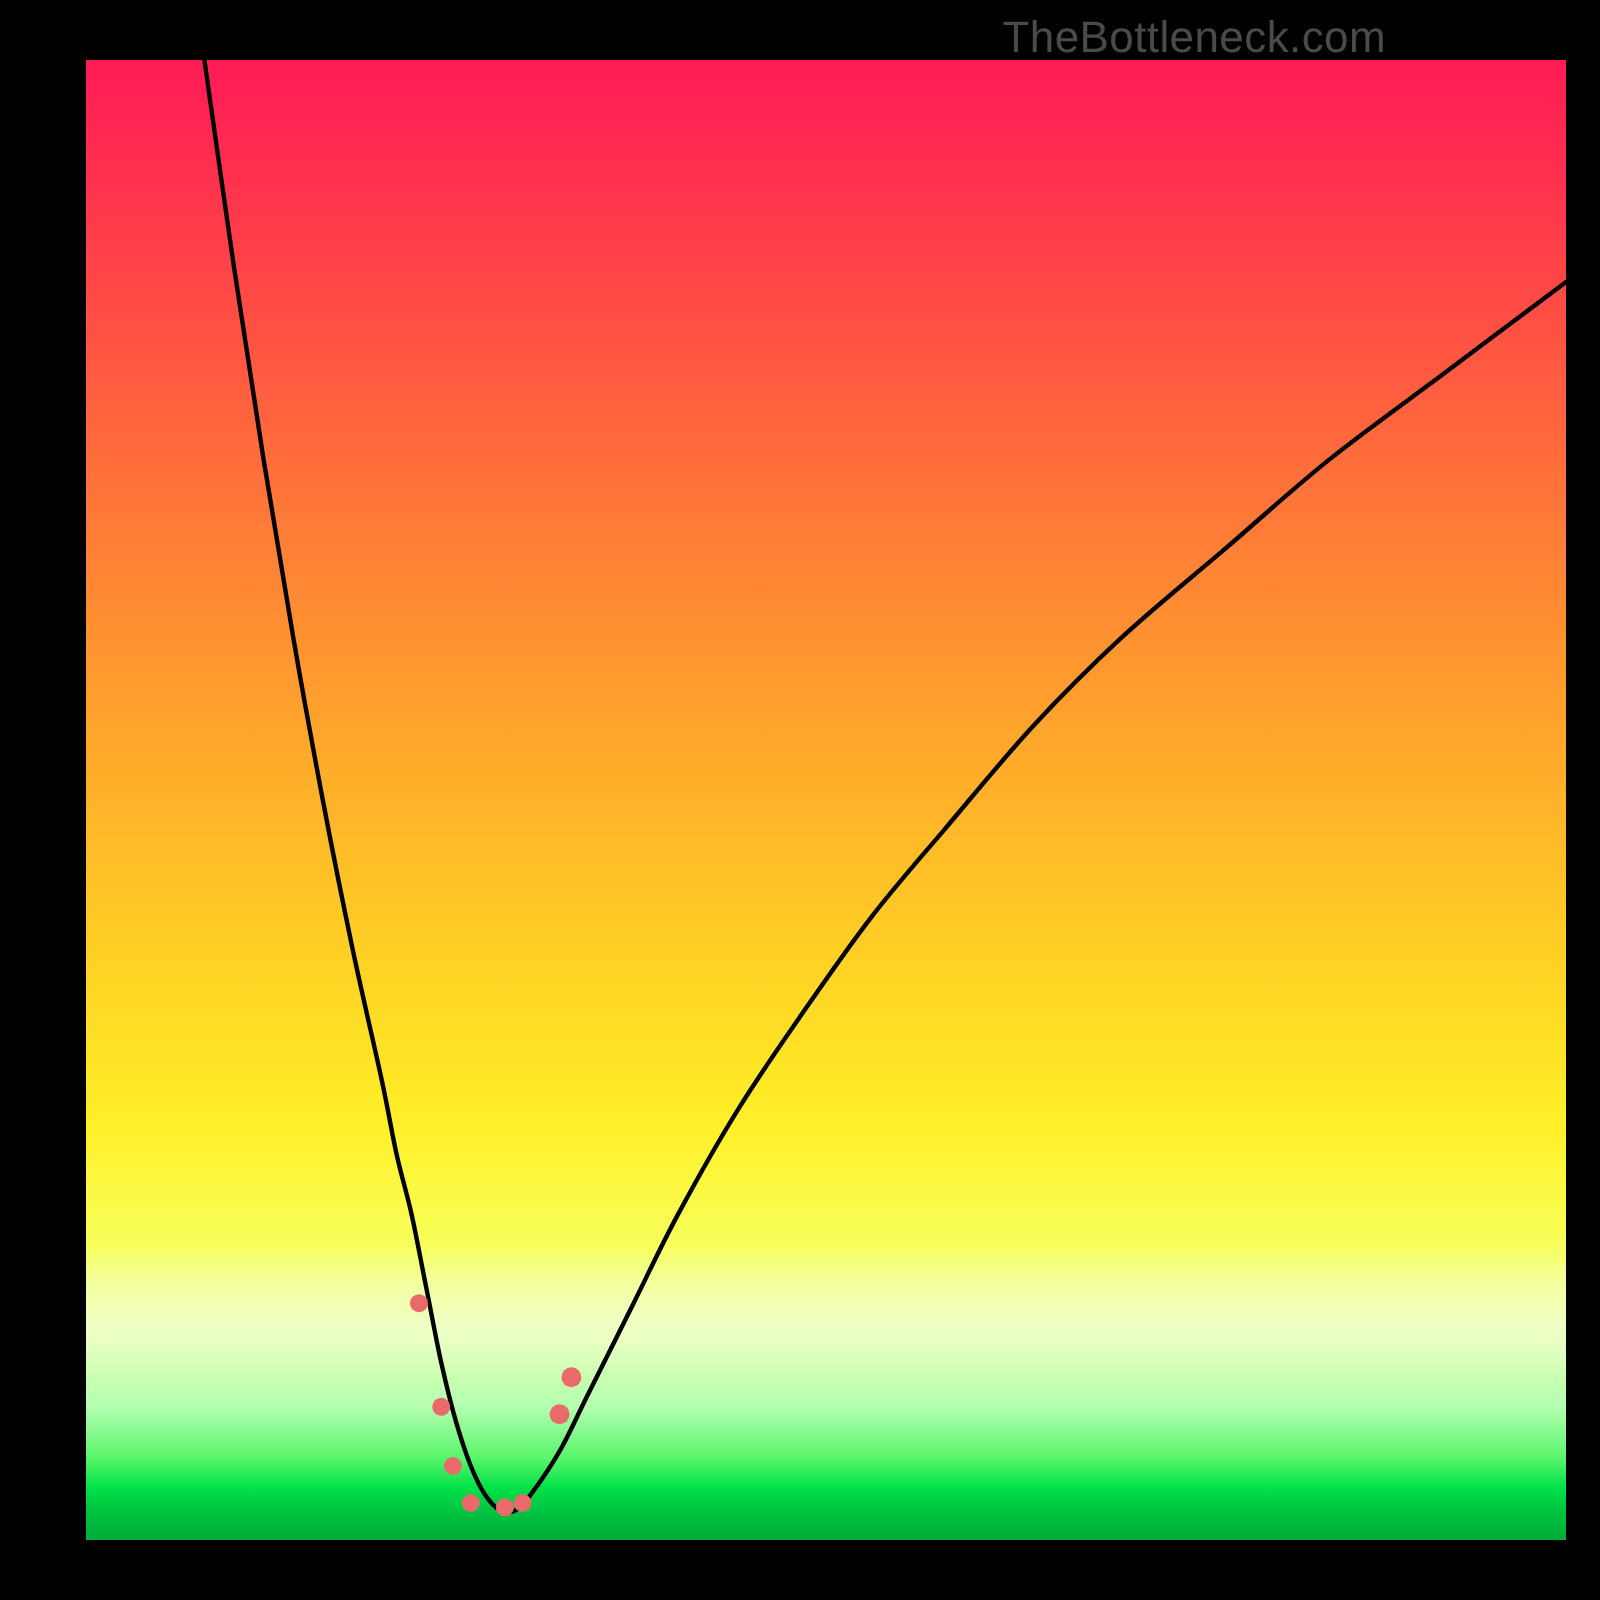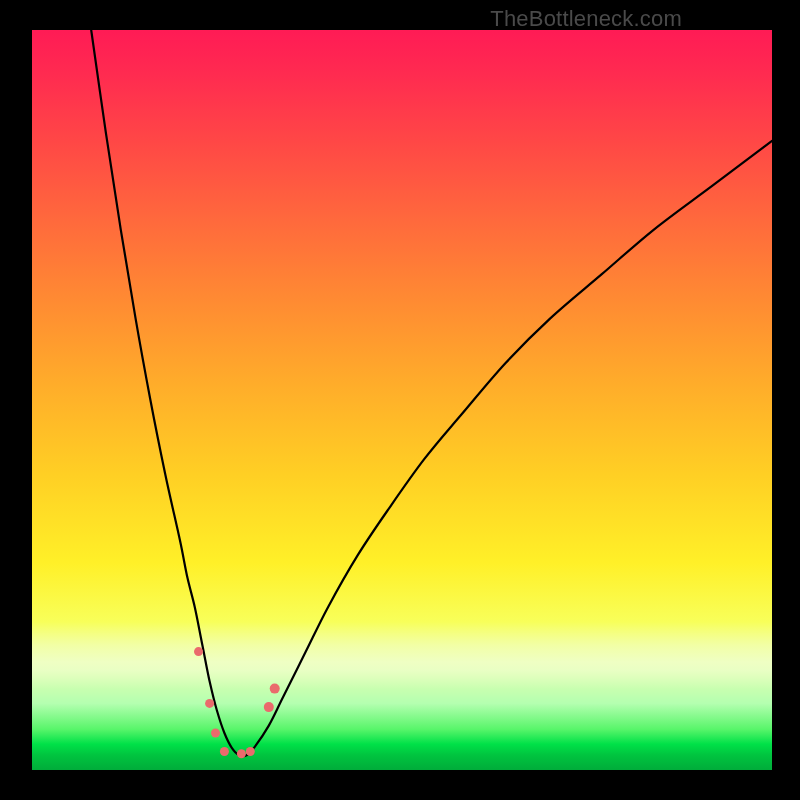--- a/index.html
+++ b/index.html
@@ -5,21 +5,21 @@
   html, body {
     margin: 0;
     padding: 0;
     width: 800px;
     height: 800px;
     overflow: hidden;
     background: #000;
   }
   .frame {
     position: absolute;
-    left: 0;
+    left: 11px;
     top: 0;
     width: 696px;
     height: 800px;
     background: #000;
   }
   .plot {
     position: absolute;
     left: 32px;
     top: 30px;
     width: 740px;

